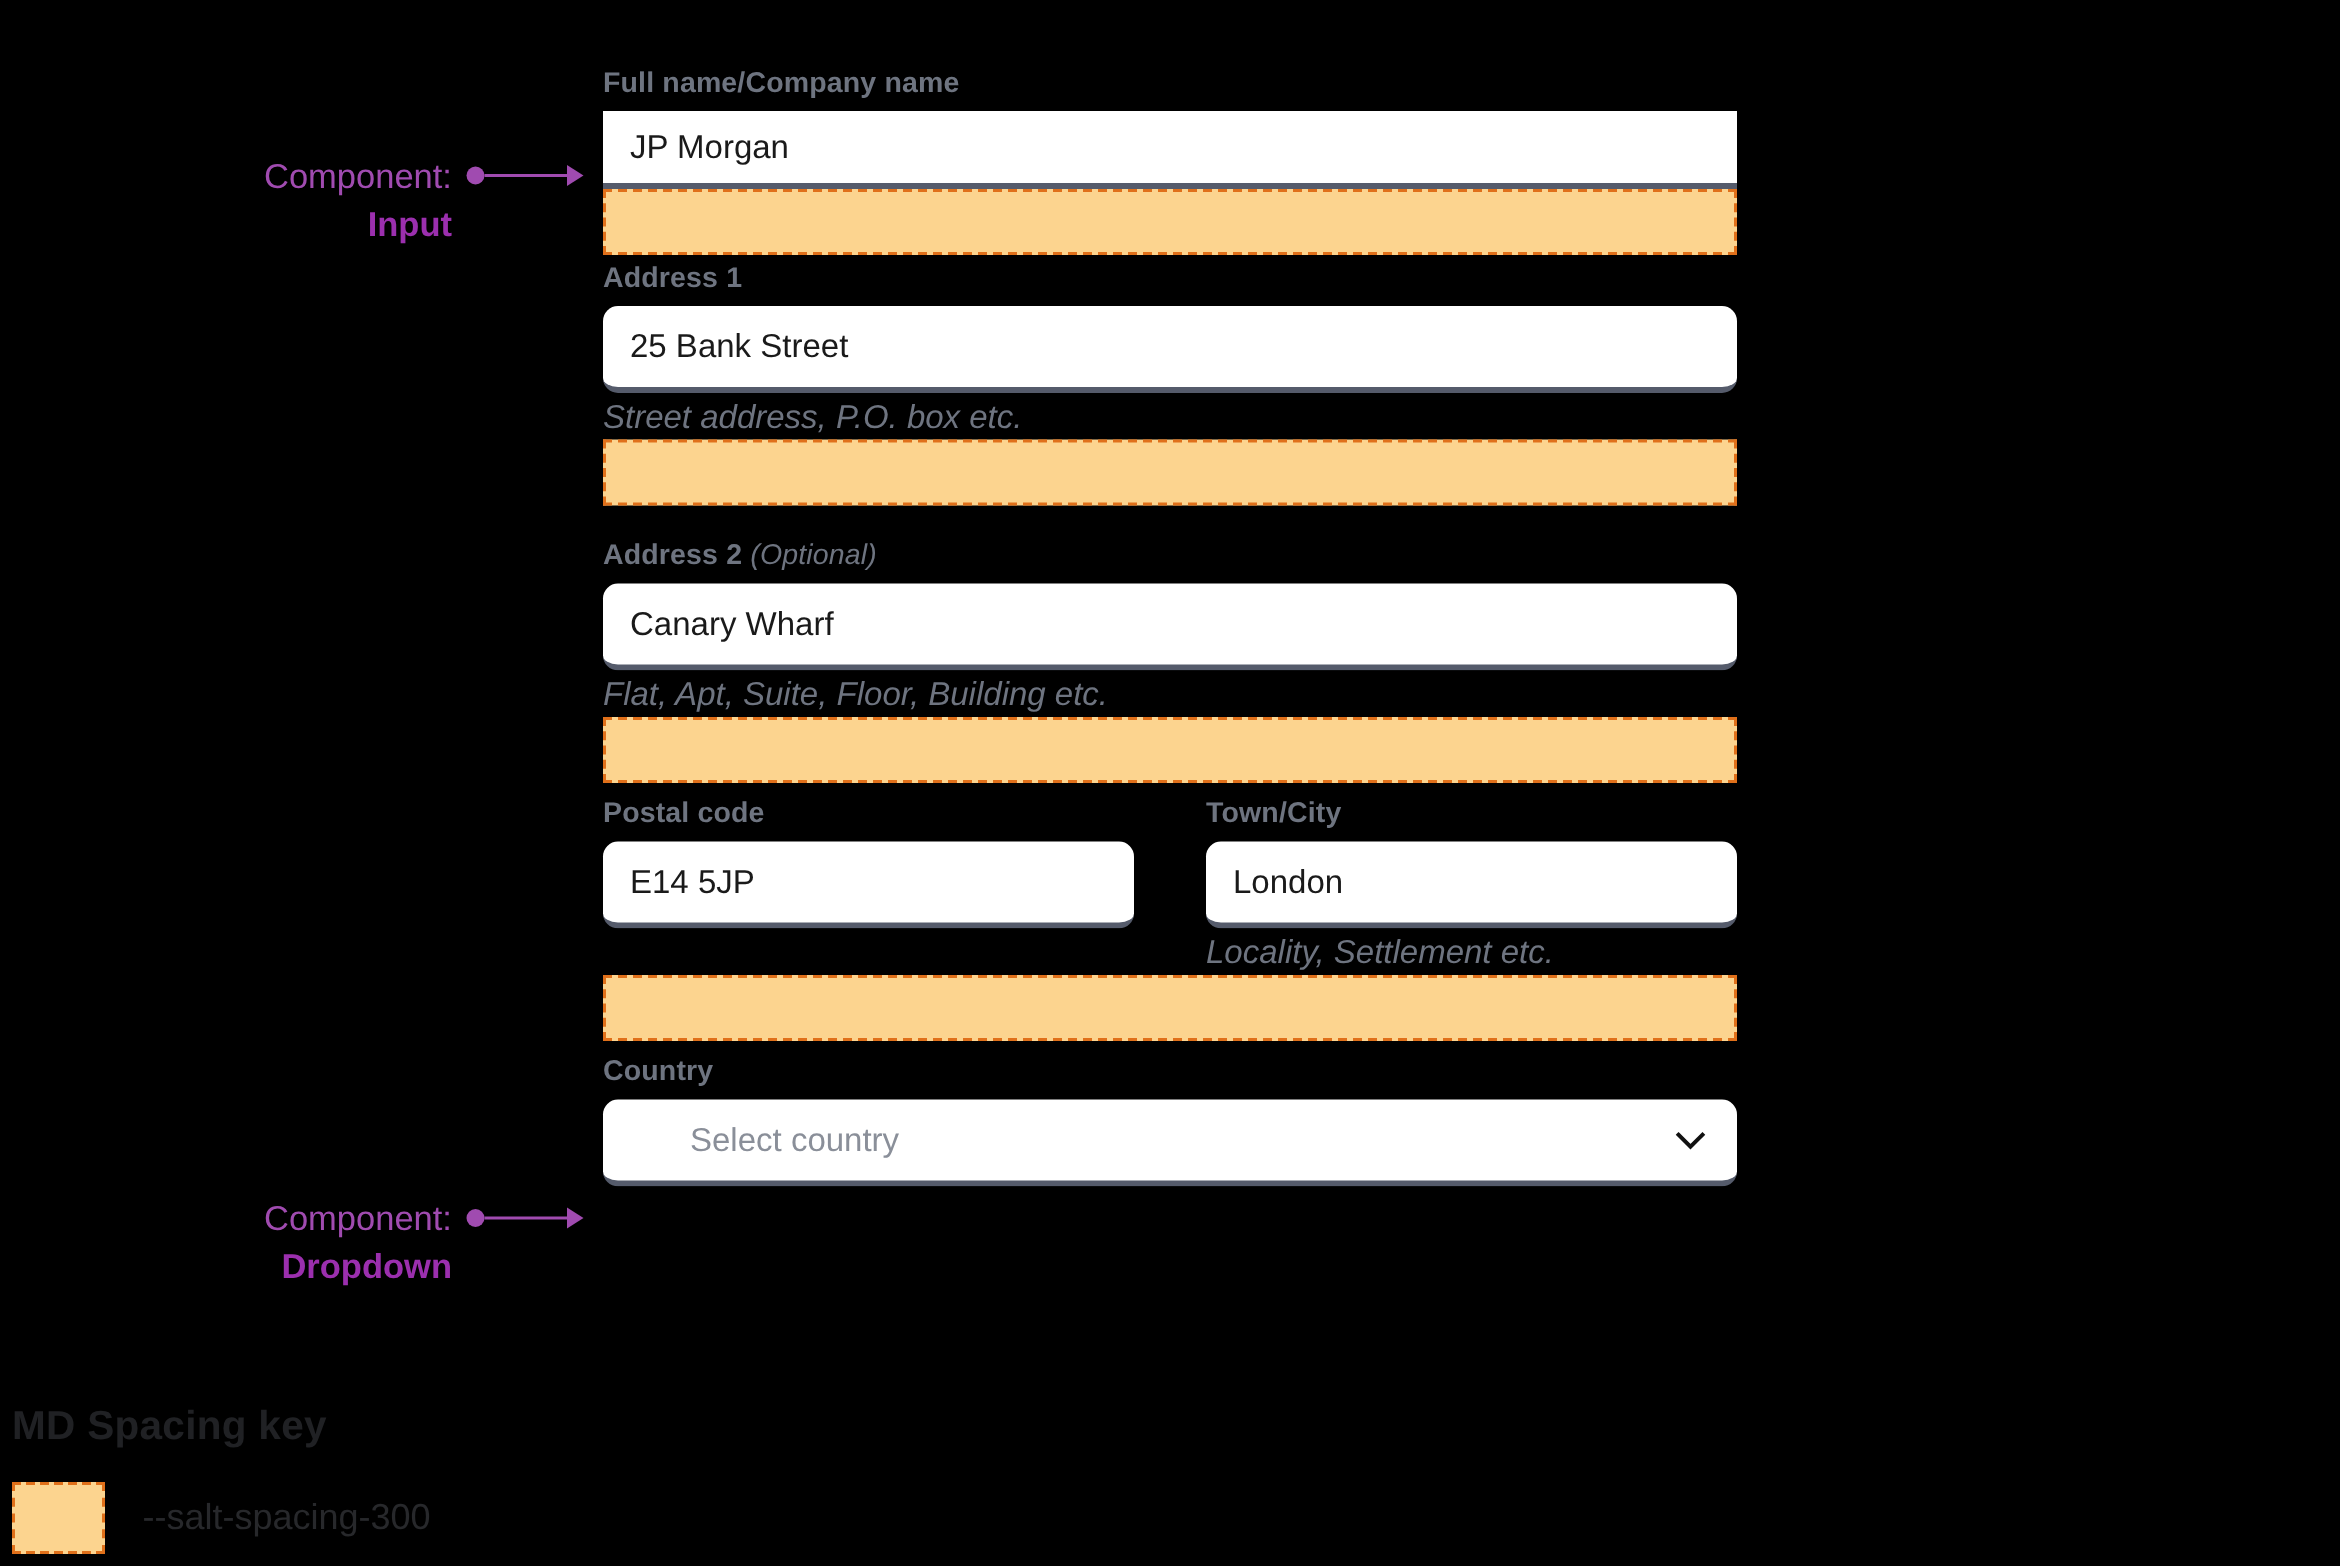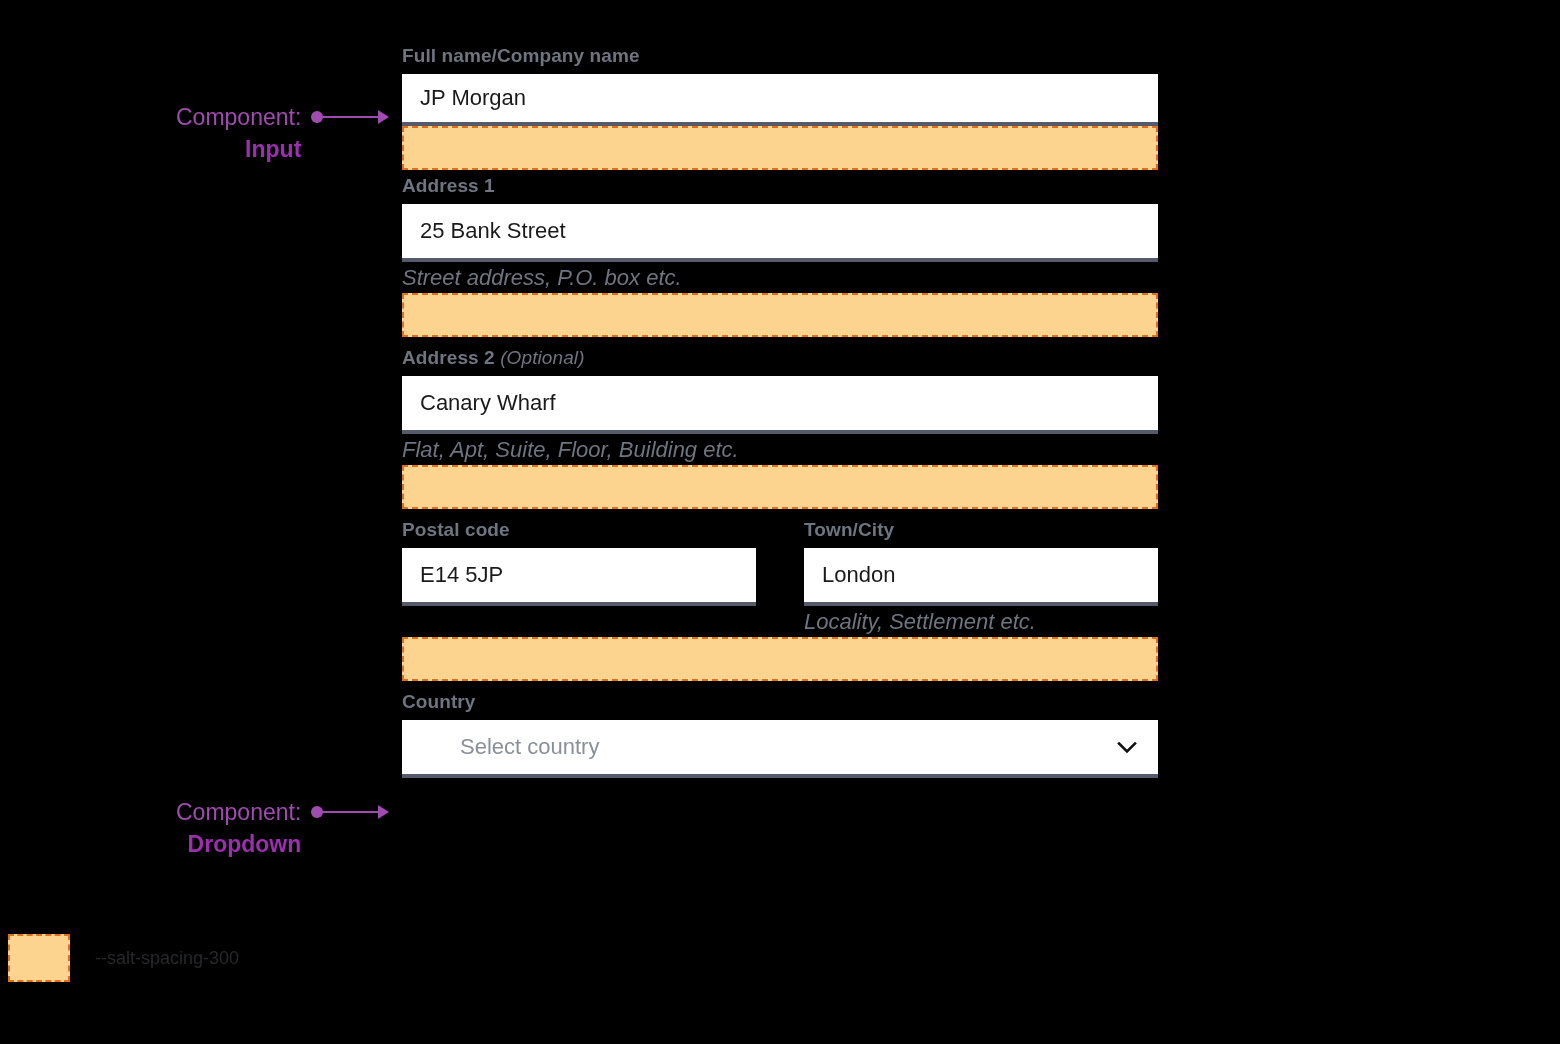--- a/index.html
+++ b/index.html
@@ -59,21 +59,21 @@
     border-bottom: 4px solid #555b6b;
     height: 52px;
     box-sizing: border-box;
     display: flex;
     align-items: center;
     padding: 0 18px;
     font-size: 22px;
     color: #1a1a1a;
     line-height: 1;
   }
-  .input.tall { height: 58px; }
+  .input.tall { height: 58px; border-radius: 10px; }
 
   .input .value { white-space: nowrap; }
   .input .placeholder { color: #8a8f99; margin-left: 40px; }
 
   .dropdown {
     justify-content: space-between;
   }
   .chevron {
     display: inline-block;
     width: 26px;
@@ -174,21 +174,21 @@
   .legend-swatch {
     width: 62px;
     height: 48px;
     background: #fcd48f;
     border: 2px dashed #e0701a;
     box-sizing: border-box;
     margin-left: 8px;
   }
   .legend-label {
     color: #27282b;
-    font-size: 18px;
+    font-size: 24px;
     margin-left: 25px;
     line-height: 28px;
   }
 </style>
 </head>
 <body>
 
 <div class="canvas">
 
   <div class="form-col">
@@ -203,21 +203,21 @@
 
     <div style="margin-top:4px;">
       <div class="field-label"><span>Address 1</span></div>
       <div class="input tall">
         <span class="value">25 Bank Street</span>
       </div>
       <div class="helper-text">Street address, P.O. box etc.</div>
       <div class="spacer"></div>
     </div>
 
-    <div style="margin-top:9px;">
+    <div style="margin-top:22px;">
       <div class="field-label">
         <span>Address 2</span>
         <span class="optional">(Optional)</span>
       </div>
       <div class="input tall">
         <span class="value">Canary Wharf</span>
       </div>
       <div class="helper-text">Flat, Apt, Suite, Floor, Building etc.</div>
       <div class="spacer"></div>
     </div>
@@ -271,19 +271,20 @@
       <span class="ann-name">Dropdown</span>
     </div>
     <div class="ann-connector" style="margin-top:-32px;">
       <span class="ann-dot"></span>
       <span class="ann-line" style="width:56px;"></span>
       <span class="ann-arrow"></span>
     </div>
   </div>
 
   <div class="legend">
+    <div class="legend-title">MD Spacing key</div>
     <div class="legend-row">
       <div class="legend-swatch"></div>
       <div class="legend-label">--salt-spacing-300</div>
     </div>
   </div>
 
 </div>
 
 </body></html>

